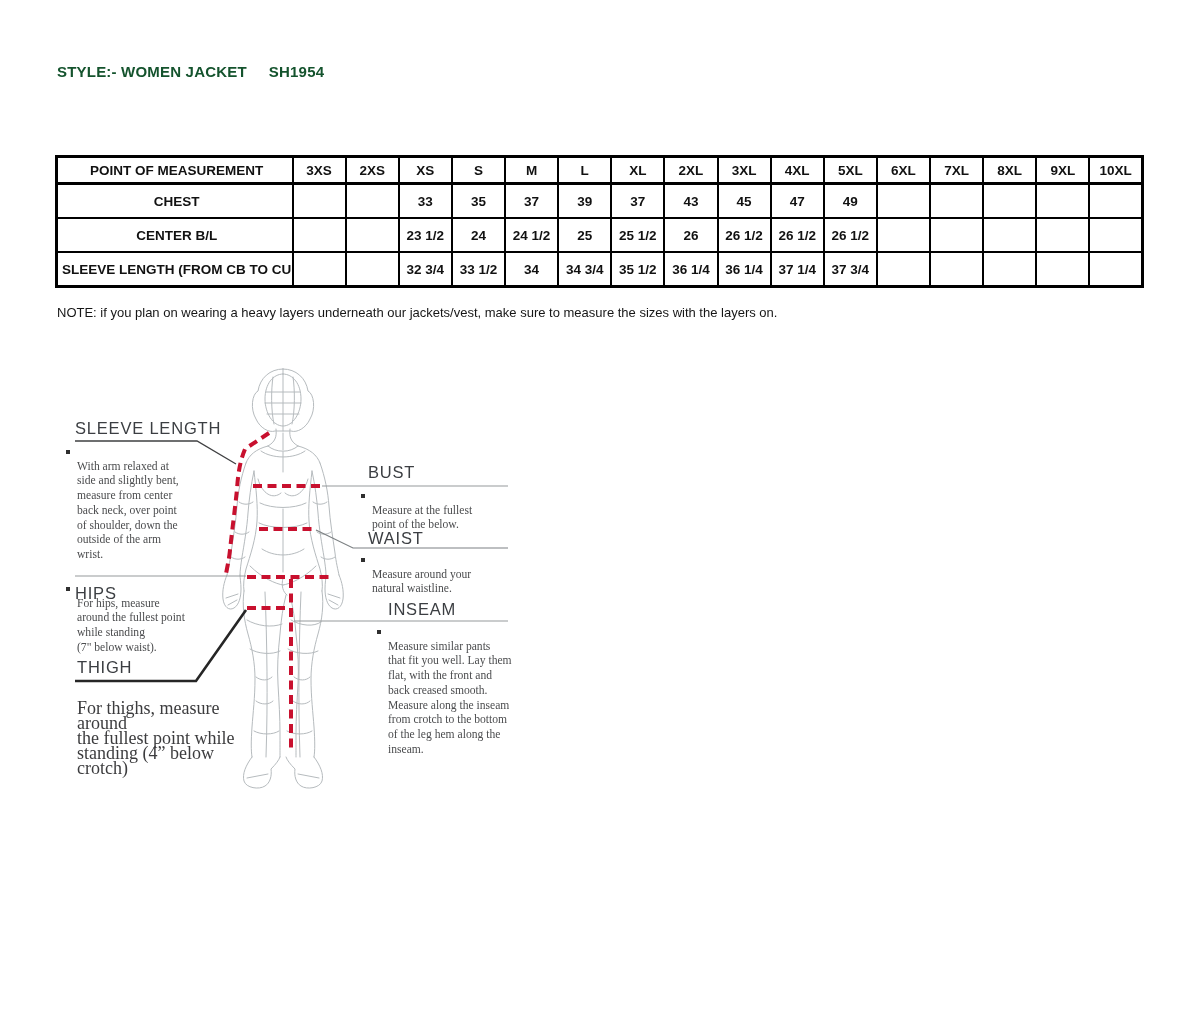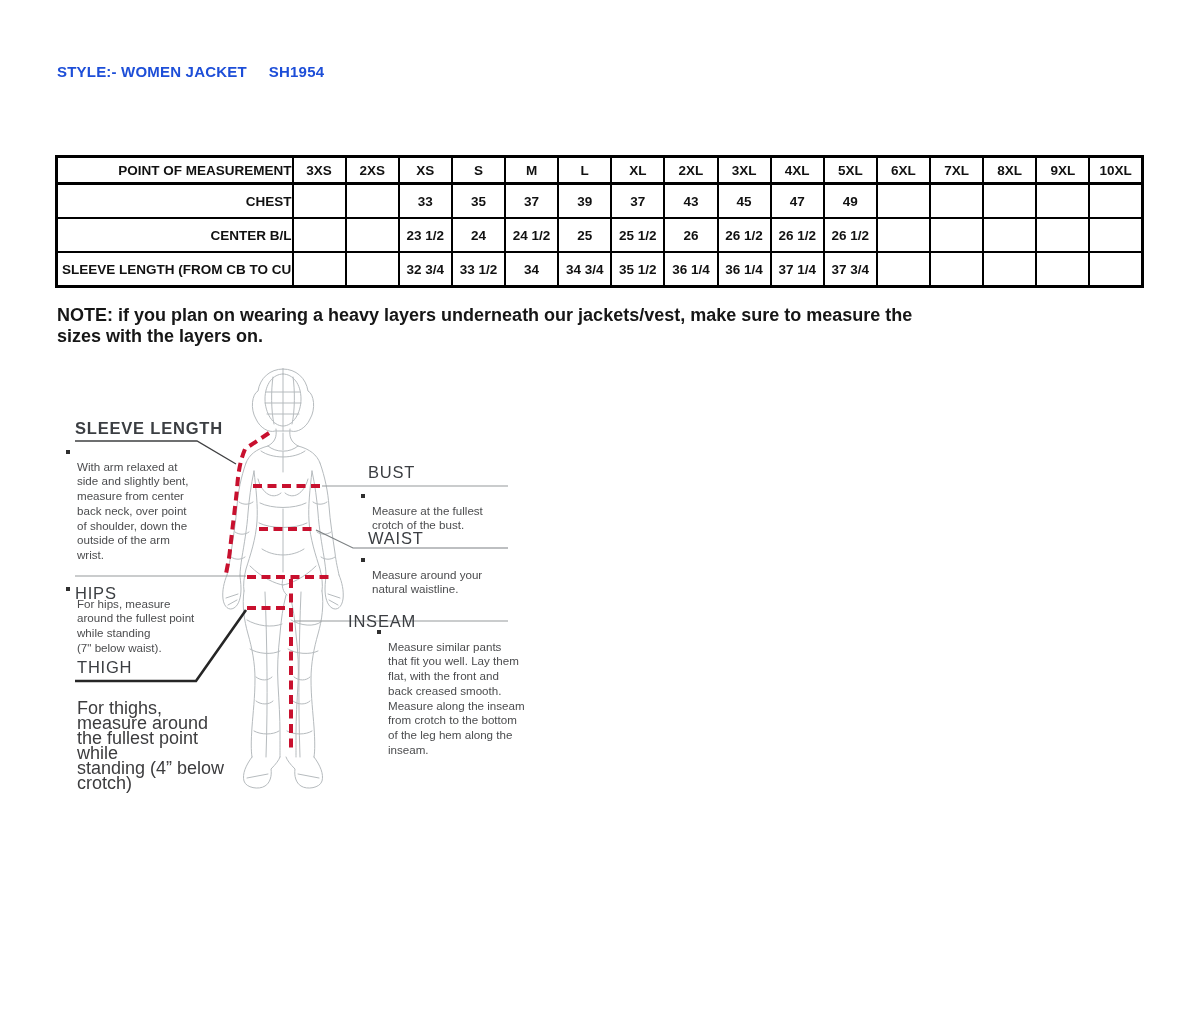--- a/index.html
+++ b/index.html
@@ -1,44 +1,44 @@
 <!DOCTYPE html>
 <html><head>
 <meta charset="utf-8">
 <style>
   html,body{margin:0;padding:0;background:#ffffff;}
   .page{position:relative;width:1200px;height:1026px;background:#fff;overflow:hidden;
         font-family:"Liberation Sans",sans-serif;color:#111;}
   
-  .doc-title{position:absolute;left:57px;top:63px;font-size:15px;font-weight:700;color:#1d4ed8;letter-spacing:.2px;}
+  .doc-title{position:absolute;left:57px;top:63px;font-size:15px;font-weight:700;color:#14532d;letter-spacing:.2px;}
   .doc-title .code{margin-left:22px;}
   
   table.size-table{position:absolute;left:55px;top:155px;width:1089px;border-collapse:collapse;
         table-layout:fixed;border:3px solid #000;}
   table.size-table th,table.size-table td{border:2px solid #000;font-size:13.5px;
         text-align:center;vertical-align:middle;padding:0;overflow:hidden;white-space:nowrap;}
   table.size-table thead th{height:24px;font-weight:700;border-bottom:3px solid #000;}
   table.size-table tbody td{height:32px;font-weight:700;}
-  table.size-table .lbl{text-align:right;padding-left:4px;}
-  
-  .note{position:absolute;left:57px;top:305px;font-size:18px;font-weight:700;color:#161616;width:900px;}
+  table.size-table .lbl{text-align:center;padding-left:4px;}
+  
+  .note{position:absolute;left:57px;top:305px;font-size:13px;font-weight:400;color:#161616;width:900px;}
   
   svg.diagram{position:absolute;left:0;top:0;width:1200px;height:1026px;pointer-events:none;}
   
   .sec-h{position:absolute;font-size:16.5px;letter-spacing:.8px;color:#3b3e42;font-weight:400;white-space:nowrap;}
-  .sec-b{position:absolute;font-size:11.6px;line-height:14.7px;color:#4b4c4e;white-space:pre-line;}
+  .sec-b{position:absolute;font-size:11.6px;line-height:14.7px;color:#4b4c4e;white-space:pre-line;font-family:Liberation Serif, serif;}
   .sec-b.big{font-size:18px;line-height:15px;color:#3c3c3e;}
   .bullet{position:absolute;left:-11px;top:5px;width:4px;height:4px;background:#2f2f2f;}
   
-  .h-sleeve{left:75px;top:419px;font-weight:bold;}  .b-sleeve{left:77px;top:445px;width:140px;}
+  .h-sleeve{left:75px;top:419px;}  .b-sleeve{left:77px;top:445px;width:140px;}
   .h-hips{left:75px;top:584px;}    .b-hips{left:77px;top:582px;width:150px;}
   .h-thigh{left:77px;top:658px;}   .b-thigh{left:77px;top:686px;width:160px;}
   .h-bust{left:368px;top:463px;}   .b-bust{left:372px;top:489px;width:150px;}
   .h-waist{left:368px;top:529px;}  .b-waist{left:372px;top:553px;width:150px;}
-  .h-inseam{left:348px;top:600px;margin-top:12px;} .b-inseam{left:372px;top:625px;width:155px;margin-left:16px;}
+  .h-inseam{left:388px;top:600px;} .b-inseam{left:372px;top:625px;width:155px;margin-left:16px;}
 </style>
 </head>
 <body>
 
 <div class="page">
 
   <div class="doc-title">
     <span>STYLE:- WOMEN JACKET</span><span class="code">SH1954</span>
   </div>
 
@@ -233,21 +233,21 @@
   <div class="sec-h h-thigh">THIGH</div>
   <div class="sec-b big b-thigh">
     <span>For thighs, measure around
 the fullest point while
 standing (4” below crotch)</span>
   </div>
 
   <div class="sec-h h-bust">BUST</div>
   <div class="sec-b b-bust">
     <span class="bullet"></span><span>Measure at the fullest
-crotch of the bust.</span>
+point of the below.</span>
   </div>
 
   <div class="sec-h h-waist">WAIST</div>
   <div class="sec-b b-waist">
     <span class="bullet"></span><span>Measure around your
 natural waistline.</span>
   </div>
 
   <div class="sec-h h-inseam">INSEAM</div>
   <div class="sec-b b-inseam">

